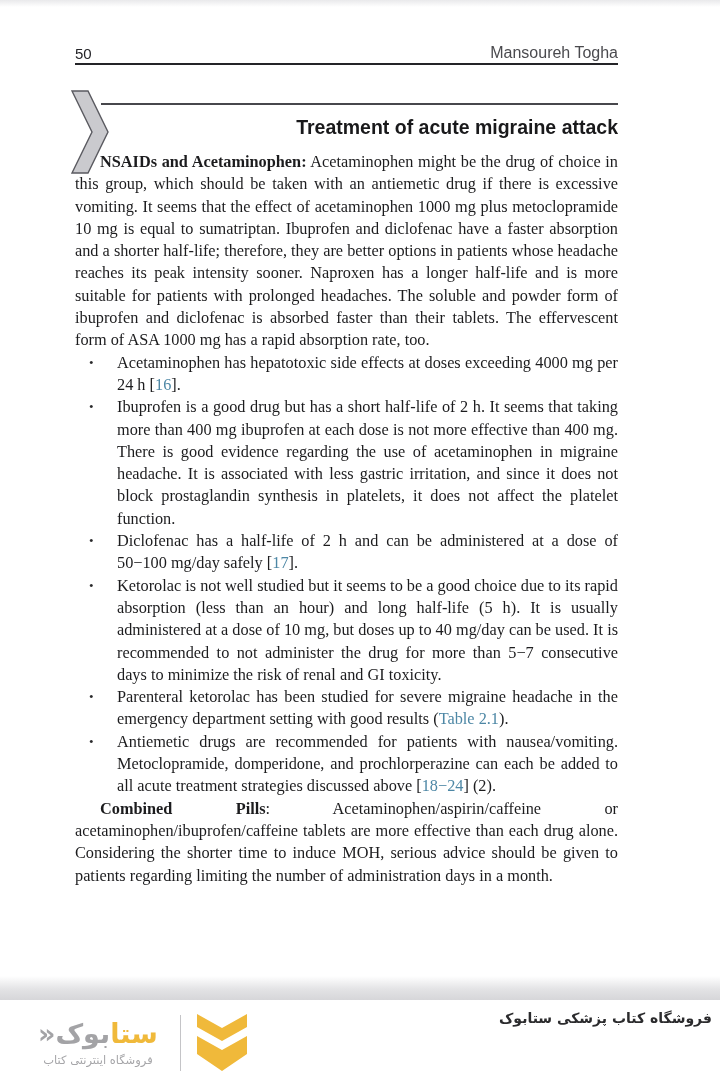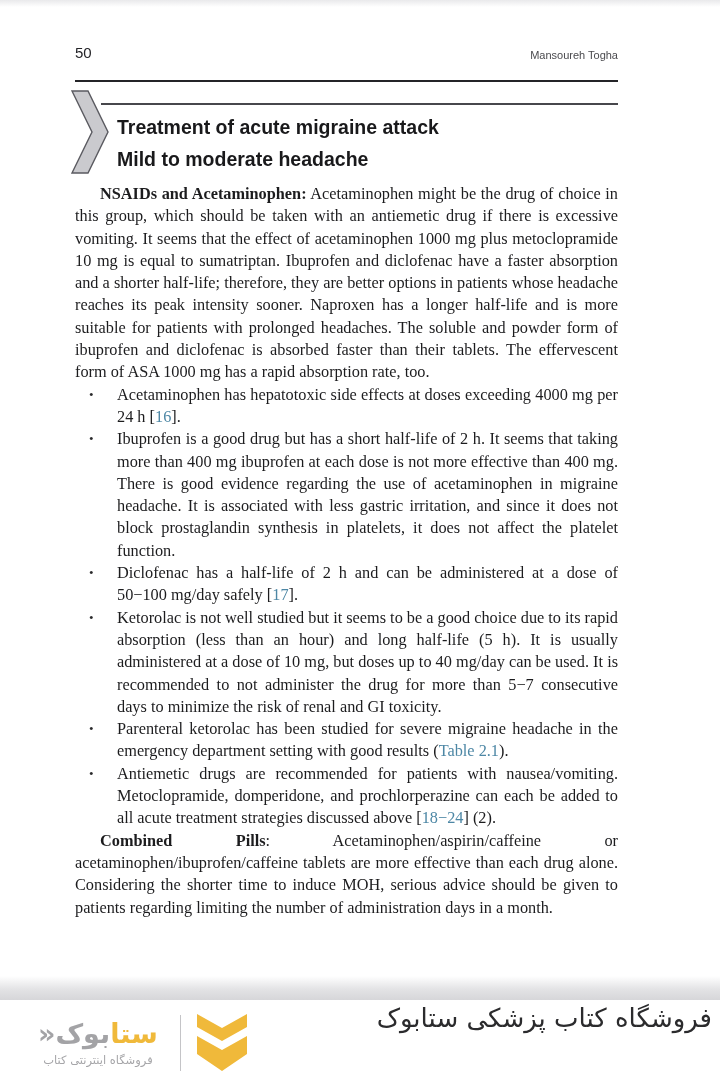--- a/index.html
+++ b/index.html
@@ -10,31 +10,31 @@
   }
   *{margin:0;padding:0;box-sizing:border-box;}
   html,body{width:720px;height:1080px;}
   body{background:#ffffff;font-family:"Liberation Serif",serif;}
   .page{position:relative;width:720px;height:1080px;background:#ffffff;overflow:hidden;}
   .top-strip{position:absolute;left:0;top:0;width:720px;height:7px;
     background:linear-gradient(180deg,#e9e9eb 0%,#ffffff 100%);}
   
   .header{position:absolute;left:75px;top:44px;width:543px;
     display:flex;justify-content:space-between;align-items:flex-end;
-    border-bottom:2.5px solid #242428;padding-bottom:19px;
+    border-bottom:2.5px solid #242428;padding-bottom:1px;
     font-family:"Liberation Sans",sans-serif;}
   .page-number{font-size:15px;color:#242428;}
-  .running-author{font-size:11px;color:#4a4a4e;}
+  .running-author{font-size:16px;color:#4a4a4e;}
   
   .section-chevron{position:absolute;left:71px;top:90px;}
   .heading-rule{position:absolute;left:101px;top:103px;width:517px;height:2px;background:#47474c;}
   
   .main-col{position:absolute;left:75px;top:110px;width:543px;}
   .h-block{margin-left:42px;font-family:"Liberation Sans",sans-serif;font-weight:bold;color:#19191b;}
-  .h1{font-size:19.5px;line-height:27px;margin-top:4px;}
+  .h1{font-size:19.5px;line-height:27px;margin-top:4px;text-align:right;}
   .h2{font-size:19.5px;line-height:27px;margin-top:5px;}
   
   .content{margin-top:10px;font-size:16.3px;line-height:22.3px;color:var(--text);text-align:justify;}
   .block.para{text-indent:25px;}
   .block.bullet{display:flex;text-indent:0;}
   .bullet-marker{flex:0 0 42px;padding-left:14px;font-size:13px;line-height:22.3px;color:#2a2a2c;}
   .bullet-text{flex:1;text-align:justify;}
   .seg-bold{font-weight:bold;}
   .seg-link{color:var(--link);cursor:pointer;}
   
@@ -42,21 +42,21 @@
     background:linear-gradient(180deg,#ffffff 0%,#e3e3e5 55%,#d6d6d9 100%);}
   .footer{position:absolute;left:0;top:1000px;width:720px;height:80px;background:#ffffff;}
   .logo-group{position:absolute;left:38px;top:14px;display:flex;align-items:center;}
   .wordmark-wrap{display:flex;flex-direction:column;align-items:center;}
   .wordmark{direction:rtl;font-family:"DejaVu Sans",sans-serif;font-weight:bold;font-size:27px;line-height:30px;}
   .wm-accent{color:var(--accent);}
   .wm-gray{color:var(--logo-gray);}
   .logo-tagline{direction:rtl;font-family:"DejaVu Sans",sans-serif;font-size:11.5px;color:#a6a6a9;margin-top:4px;text-align:center;}
   .logo-divider{width:1.5px;height:56px;background:#c4c4c7;margin:0 16px 0 22px;}
   .footer-right{position:absolute;right:8px;top:4px;text-align:right;}
-  .shop-title-fa{direction:rtl;font-family:"DejaVu Sans",sans-serif;font-size:26px;color:#2b2b2d;line-height:28px;}
+  .shop-title-fa{direction:rtl;font-family:"DejaVu Sans",sans-serif;font-size:14px;color:#2b2b2d;line-height:28px;font-weight:bold;}
   .footer-url{font-family:"Liberation Sans",sans-serif;font-weight:bold;font-size:22px;
     letter-spacing:6px;line-height:30px;margin-top:6px;white-space:nowrap;}
   .url-dark{color:#232325;}
   .url-accent{color:var(--accent);}
 </style>
 </head>
 <body>
 
 <div class="page">
   <div class="top-strip"></div>
@@ -66,21 +66,20 @@
     <span class="running-author">Mansoureh Togha</span>
   </div>
 
   <svg class="section-chevron" width="38" height="84" viewBox="0 0 38 84">
     <polygon points="1,1 17,1 37,42 17,83 1,83 21,42" fill="#cacace" stroke="#5a5a60" stroke-width="1.4"></polygon>
   </svg>
   <div class="heading-rule"></div>
 
   <div class="main-col">
     <div class="h-block h1">Treatment of acute migraine attack</div>
-    <div class="h-block h2">Mild to moderate headache</div>
     <div class="content">
         <div class="block para"><span class="seg-bold">NSAIDs and Acetaminophen:</span><span> Acetaminophen might be the drug of choice in this group, which should be taken with an antiemetic drug if there is excessive vomiting. It seems that the effect of acetaminophen 1000 mg plus metoclopramide 10 mg is equal to sumatriptan. Ibuprofen and diclofenac have a faster absorption and a shorter half-life; therefore, they are better options in patients whose headache reaches its peak intensity sooner. Naproxen has a longer half-life and is more suitable for patients with prolonged headaches. The soluble and powder form of ibuprofen and diclofenac is absorbed faster than their tablets. The effervescent form of ASA 1000 mg has a rapid absorption rate, too.</span></div>
         <div class="block bullet">
           <span class="bullet-marker">•</span>
           <span class="bullet-text"><span>Acetaminophen has hepatotoxic side effects at doses exceeding 4000 mg per 24 h [</span><span class="seg-link">16</span><span>].</span></span>
         </div>
         <div class="block bullet">
           <span class="bullet-marker">•</span>
           <span class="bullet-text"><span>Ibuprofen is a good drug but has a short half-life of 2 h. It seems that taking more than 400 mg ibuprofen at each dose is not more effective than 400 mg. There is good evidence regarding the use of acetaminophen in migraine headache. It is associated with less gastric irritation, and since it does not block prostaglandin synthesis in platelets, it does not affect the platelet function.</span></span>
         </div>

